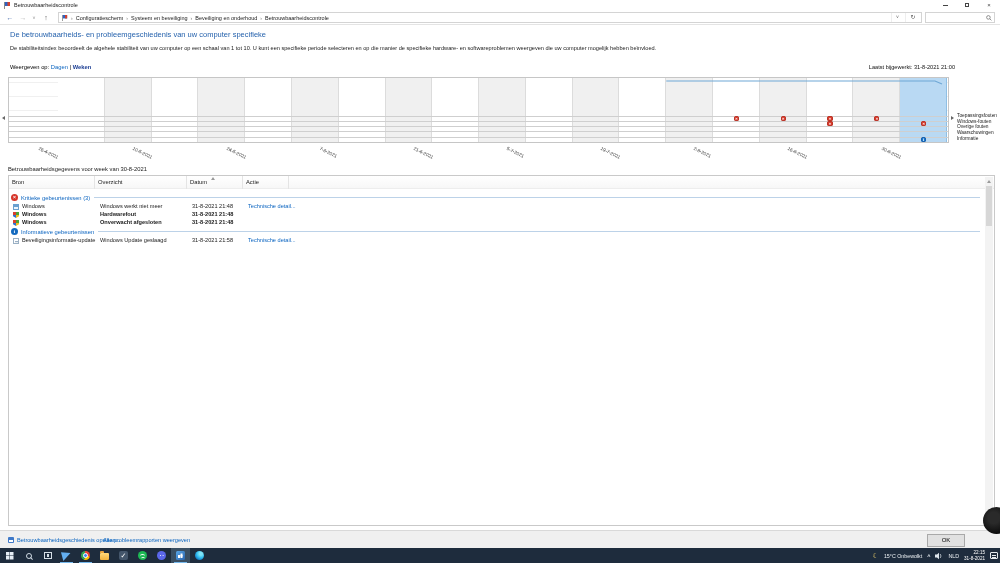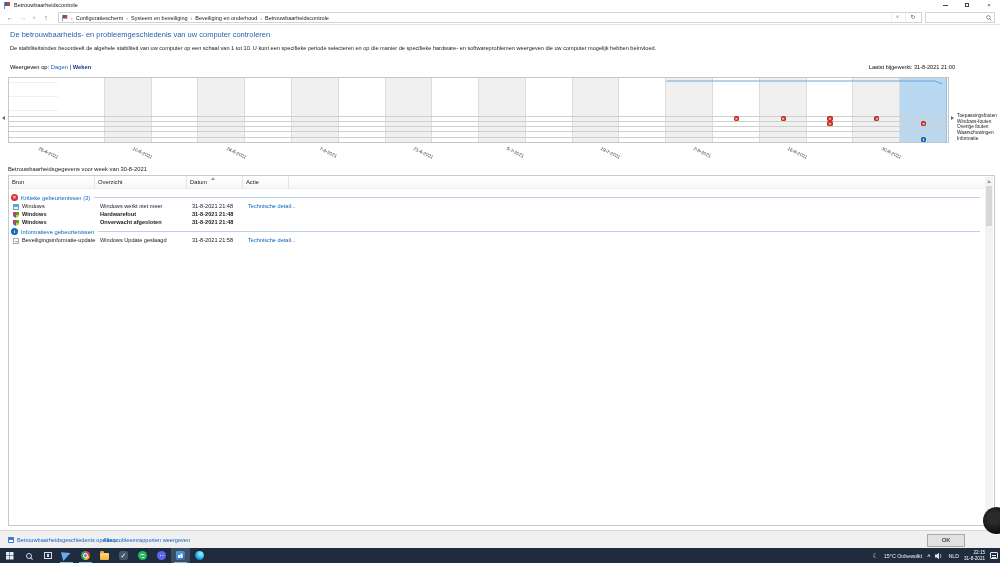--- a/index.html
+++ b/index.html
@@ -185,21 +185,21 @@
   </div>
   <div class="searchbox">
     <input value="" style="">
     <svg width="6" height="6" viewBox="0 0 6 6">
       <circle cx="2.4" cy="2.4" r="1.8" fill="none" stroke="#777" stroke-width="0.8"></circle>
       <line x1="3.8" y1="3.8" x2="5.4" y2="5.4" stroke="#777" stroke-width="0.8"></line>
     </svg>
   </div>
 </div>
 
-<div class="heading">De betrouwbaarheids- en probleemgeschiedenis van uw computer controleren</div>
+<div class="heading">De betrouwbaarheids- en probleemgeschiedenis van uw computer specifieke</div>
 <div class="desc">De stabiliteitsindex beoordeelt de algehele stabiliteit van uw computer op een schaal van 1 tot 10. U kunt een specifieke periode selecteren en op die manier de specifieke hardware- en softwareproblemen weergeven die uw computer mogelijk hebben beïnvloed.</div>
 <div class="viewrow">
   <span>Weergeven op:</span>
   <span class="lnk">Dagen</span>
   <span>|</span>
   <span class="sel">Weken</span>
 </div>
 <div class="updated">Laatst bijgewerkt: 31-8-2021 21:00</div>
 
 <div class="chart">

